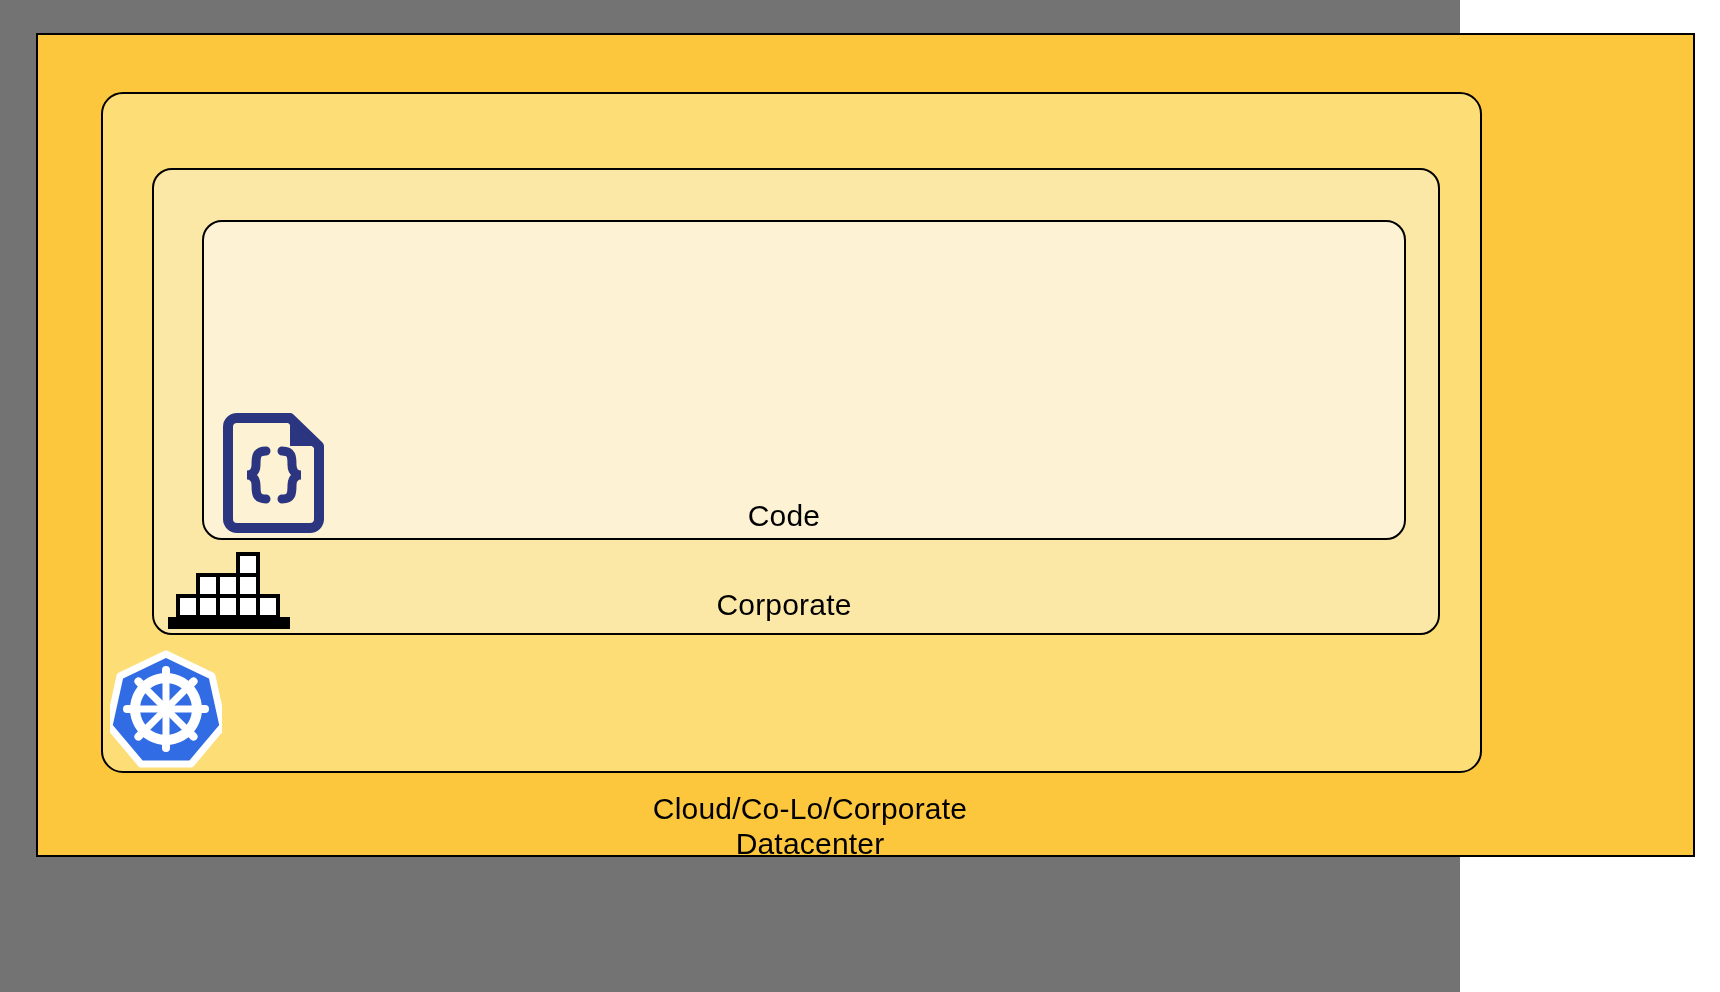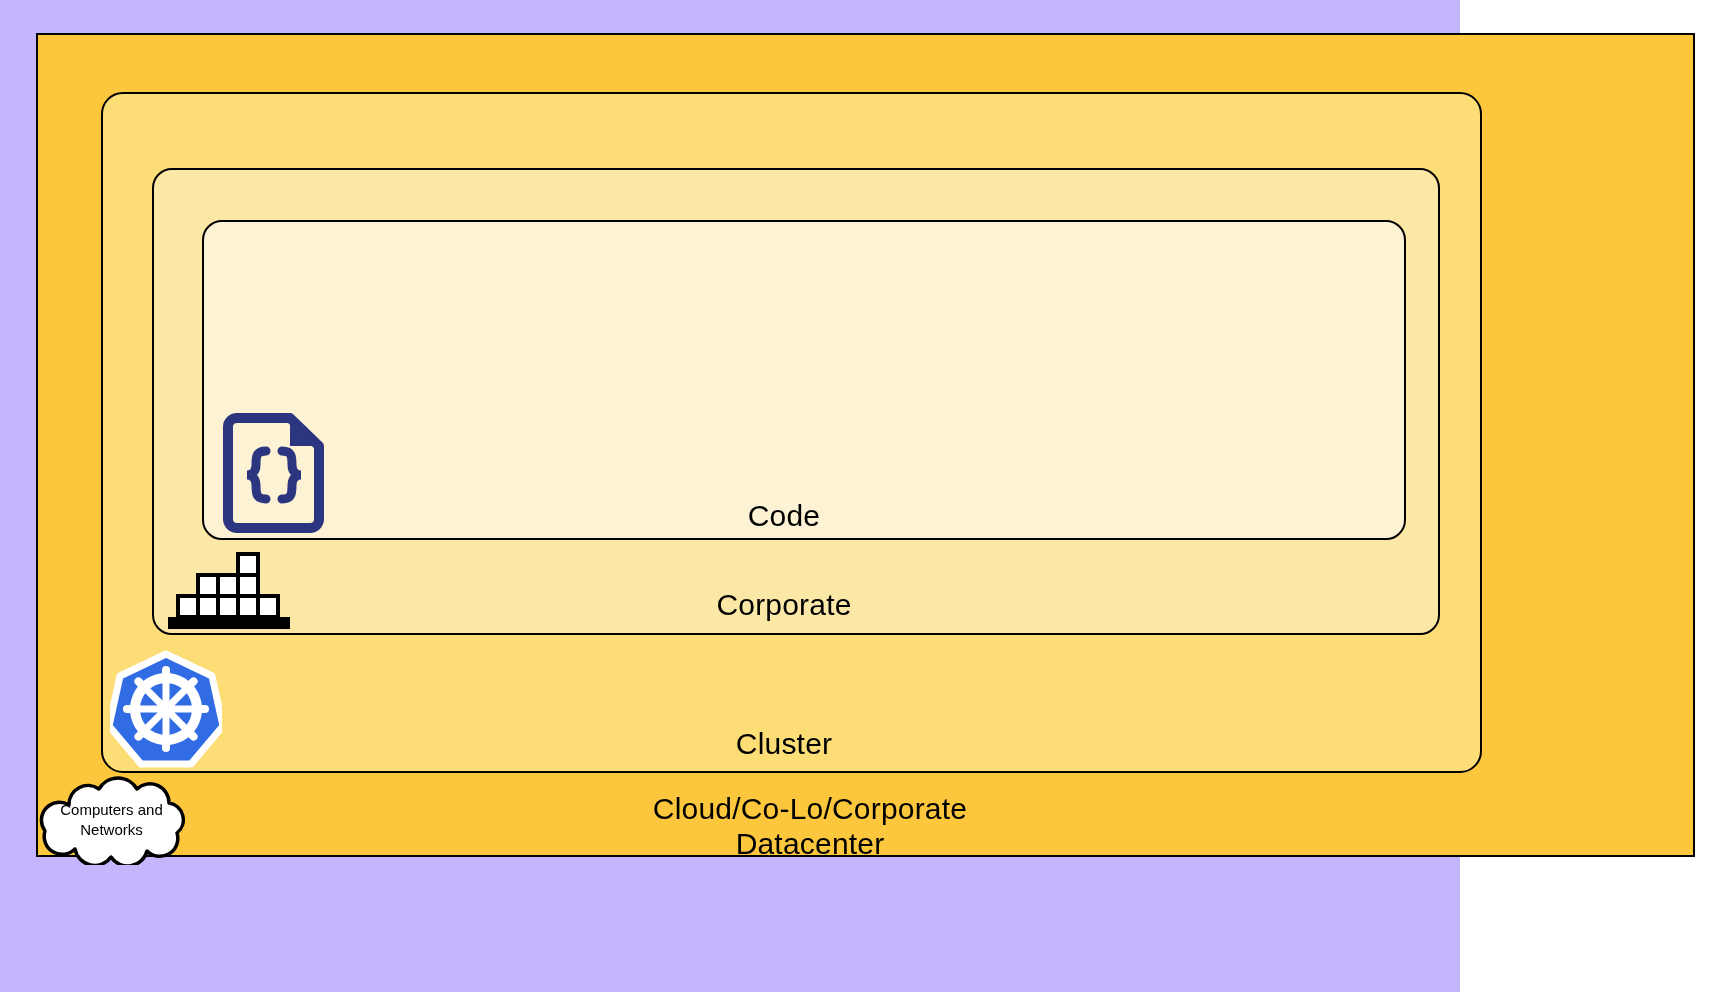--- a/index.html
+++ b/index.html
@@ -15,21 +15,21 @@
     overflow: hidden;
     position: relative;
   }
 
   #canvas {
     position: absolute;
     left: 0;
     top: 0;
     width: 1460px;
     height: 992px;
-    background: #c4b5fd;
+    background: #737373;
   }
 
   
   .layer {
     position: absolute;
     box-sizing: border-box;
     border: 2px solid #000000;
   }
 
   #layer-datacenter {
@@ -178,21 +178,20 @@
   <div class="layer" id="layer-cluster"></div>
 
   <div class="layer" id="layer-container"></div>
 
   <div class="layer" id="layer-code"></div>
 
   <div class="layer-label" id="label-code">Code</div>
 
   <div class="layer-label" id="label-container">Corporate</div>
 
-  <div class="layer-label" id="label-cluster">Cluster</div>
 
   <div class="layer-label" id="label-datacenter">Cloud/Co-Lo/Corporate
 Datacenter</div>
 
   <div class="icon-wrap" id="icon-code">
     <svg width="104" height="120" viewBox="0 0 104 120" xmlns="http://www.w3.org/2000/svg">
 
       <path d="M8 14 A9 9 0 0 1 17 5 L70 5 L99 33 L99 106 A9 9 0 0 1 90 115 L17 115 A9 9 0 0 1 8 106 Z" fill="none" stroke="#2b3580" stroke-width="10" stroke-linejoin="round"></path>
 
       <path d="M70 5 L99 33 L70 33 Z" fill="#2b3580"></path>
@@ -264,30 +263,14 @@
           <rect x="52" y="88" width="8" height="14" rx="4"></rect>
         </g>
         <g transform="rotate(135 56 59)">
           <rect x="52" y="16" width="8" height="14" rx="4"></rect>
           <rect x="52" y="88" width="8" height="14" rx="4"></rect>
         </g>
       </g>
     </svg>
   </div>
 
-  <div id="cloud-callout">
-    <svg width="165" height="90" viewBox="0 0 165 90" xmlns="http://www.w3.org/2000/svg">
-      <path d="M40 30
-               A19 19 0 0 1 70 14
-               A22 22 0 0 1 108 14
-               A19 19 0 0 1 140 28
-               A17 17 0 0 1 148 58
-               A18 18 0 0 1 118 76
-               A20 20 0 0 1 82 82
-               A20 20 0 0 1 46 74
-               A18 18 0 0 1 16 56
-               A18 18 0 0 1 40 30 Z" fill="#ffffff" stroke="#000000" stroke-width="3.5" stroke-linejoin="round"></path>
-    </svg>
-    <div id="cloud-text">Computers and
-Networks</div>
-  </div>
 
 </div>
 
 </body></html>

